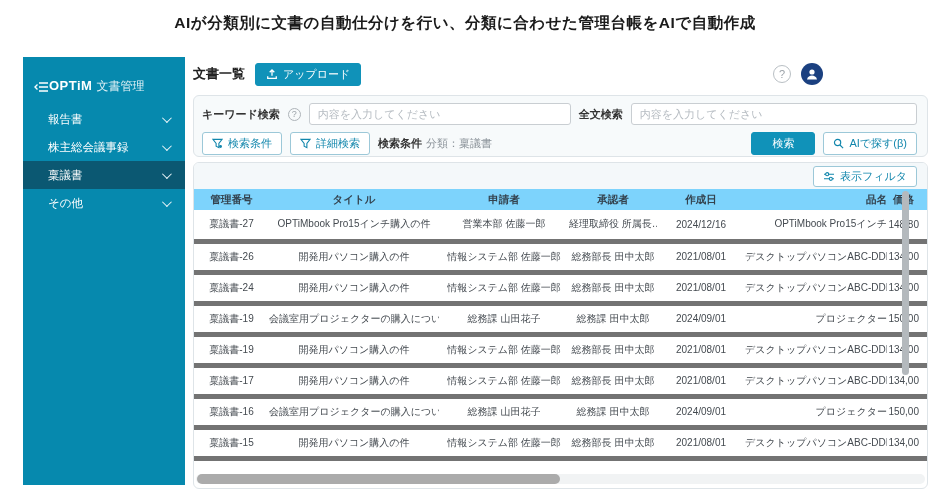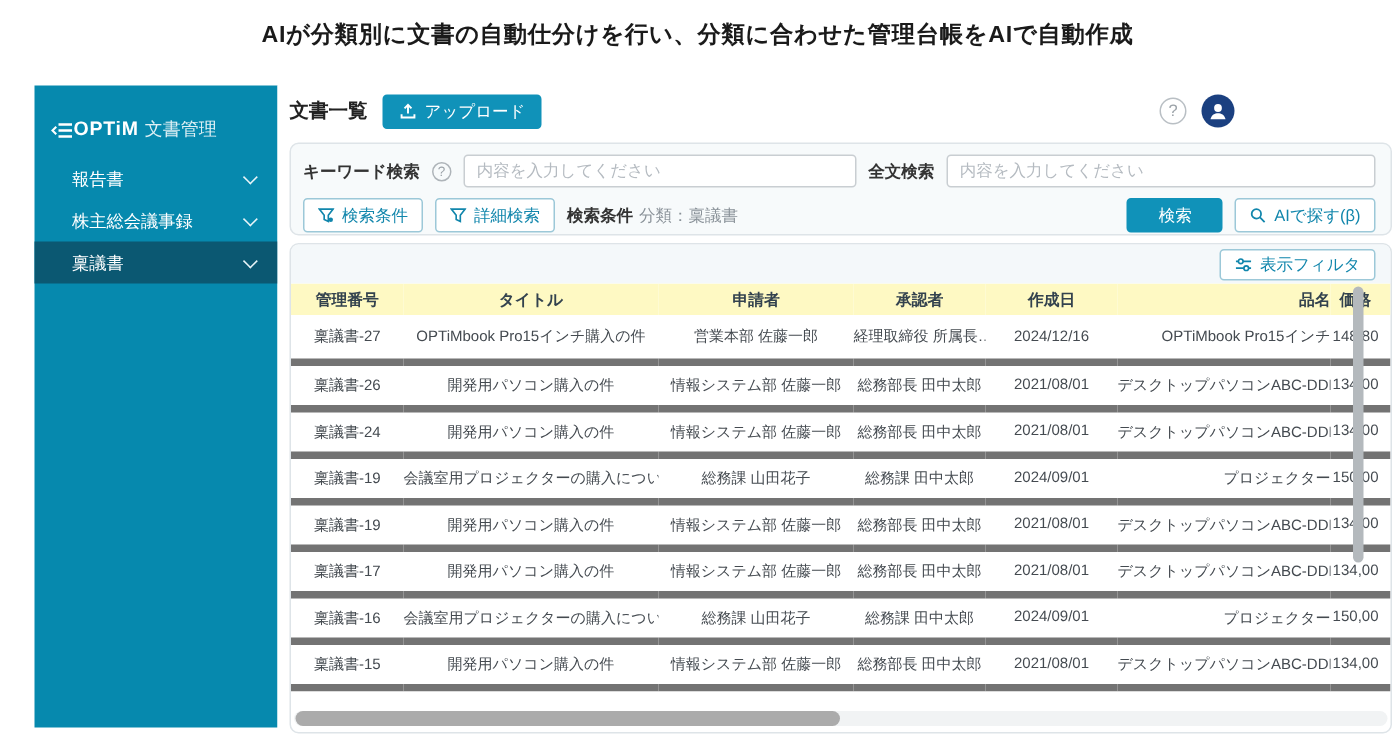--- a/index.html
+++ b/index.html
@@ -60,21 +60,21 @@
   .cond-text { font-size:11px; color:#8A9299; }
   .cond-text b { color:#333; margin-right:4px; }
 
   
   .table-panel { position:absolute; left:8px; top:105px; width:735px; height:327px;
     background:#fff; border:1px solid #DEE4E8; border-radius:6px; overflow:hidden; }
   .table-toolbar { height:26px; background:#F4F8FA; display:flex; align-items:center;
     justify-content:flex-end; padding:0 10px; }
   .table-wrap { overflow:hidden; width:100%; }
   table { border-collapse:collapse; table-layout:fixed; width:753px; }
-  th { background:#fef9c3; color:#33424E; font-size:10.5px; font-weight:bold; height:21px;
+  th { background:#7dd3fc; color:#33424E; font-size:10.5px; font-weight:bold; height:21px;
     text-align:center; cursor:pointer; }
   td { font-size:10px; color:#444A50; height:31px; text-align:center;
     border-bottom:5px solid #737373; white-space:nowrap; overflow:hidden; }
   th:nth-child(1),td:nth-child(1){ width:75px; }
   th:nth-child(2),td:nth-child(2){ width:170px; }
   th:nth-child(3),td:nth-child(3){ width:130px;margin-left:20px; }
   th:nth-child(4),td:nth-child(4){ width:88px; }
   th:nth-child(5),td:nth-child(5){ width:88px; }
   th:nth-child(6),td:nth-child(6){ width:142px;text-align:right; }
   th:nth-child(7),td:nth-child(7){ width:60px; }
@@ -135,20 +135,24 @@
         <span class="chev down" data-name="chevron-down-icon"></span>
       </div>
       <div class="nav-item sub" data-name="sidebar-item-shareholder-minutes">
         <span class="nav-label" data-name="sidebar-item-label">株主総会議事録</span>
         <span class="chev down" data-name="chevron-down-icon"></span>
       </div>
       <div class="nav-item sub selected" data-name="sidebar-item-ringisho">
         <span class="nav-label" data-name="sidebar-item-label">稟議書</span>
         <span class="chev down" data-name="chevron-down-icon"></span>
       </div>
+      <div class="nav-item sub" data-name="sidebar-item-others">
+        <span class="nav-label" data-name="sidebar-item-label">その他</span>
+        <span class="chev down" data-name="chevron-down-icon"></span>
+      </div>
       <div class="nav-item main" data-name="sidebar-item-settings">
         <span class="nav-icon" data-name="gear-icon">
           <svg width="15" height="15" viewBox="0 0 16 16">
             <g stroke="#fff" stroke-width="1.6">
               <path d="M8 1.2v2.2M8 12.6v2.2M1.2 8h2.2M12.6 8h2.2M3.2 3.2l1.6 1.6M11.2 11.2l1.6 1.6M12.8 3.2l-1.6 1.6M4.8 11.2l-1.6 1.6"></path>
             </g>
             <circle cx="8" cy="8" r="3.4" fill="none" stroke="#fff" stroke-width="1.6"></circle>
           </svg>
         </span>
         <span class="nav-label" data-name="sidebar-item-label">設定</span>

